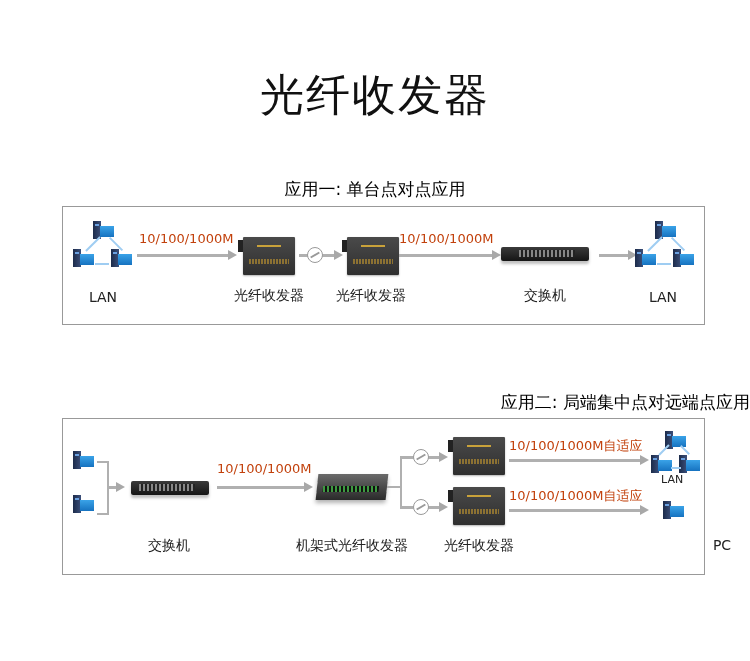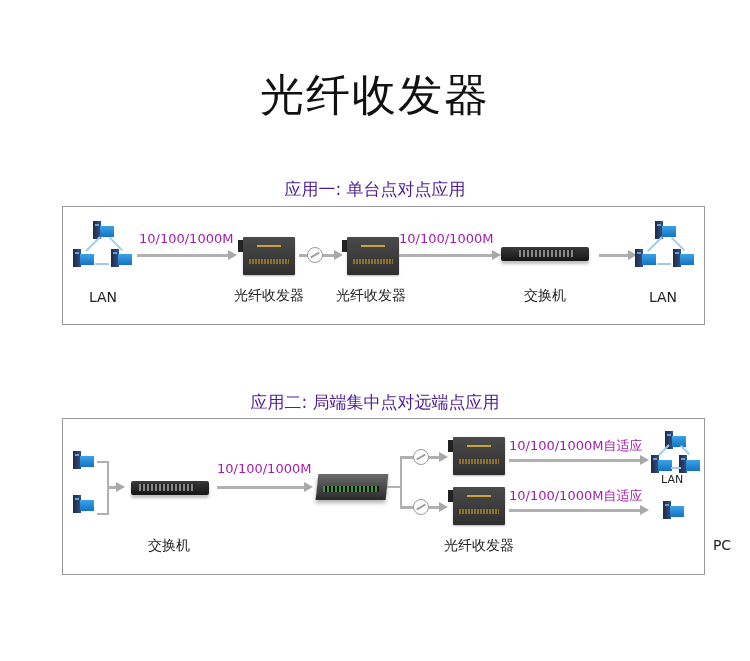--- a/index.html
+++ b/index.html
@@ -1,22 +1,22 @@
 <!DOCTYPE html>
 <html><head>
 <meta charset="utf-8">
 <style>
   html,body{margin:0;padding:0;background:#fff;}
   body{width:750px;height:661px;position:relative;overflow:hidden;font-family:"DejaVu Sans","Liberation Sans",sans-serif;color:#222;}
   .abs{position:absolute;}
   .main-title{left:0;width:750px;top:66px;text-align:center;font-size:44px;font-weight:300;color:#111;letter-spacing:2px;}
-  .sec-title{left:0;width:750px;text-align:center;font-size:17px;color:#4c1d95;}
+  .sec-title{left:0;width:750px;text-align:center;font-size:17px;color:#000000;}
   .panel{position:absolute;border:1px solid #999;background:#fff;}
   .lbl{font-size:14px;color:#222;text-align:center;white-space:nowrap;}
-  .speed{font-size:13px;color:#a21caf;white-space:nowrap;}
+  .speed{font-size:13px;color:#c2410c;white-space:nowrap;}
   .arrow{position:absolute;height:3px;background:#b0b0b0;}
   .arrow::after{content:"";position:absolute;right:-8px;top:-4px;border-left:9px solid #a8a8a8;border-top:5.5px solid transparent;border-bottom:5.5px solid transparent;}
   .line{position:absolute;background:#b0b0b0;}
   .conv{position:absolute;width:52px;height:38px;background:linear-gradient(#4a4a4a,#2f2f2f);border-radius:1px;box-shadow:0 1px 2px rgba(0,0,0,.3);}
   .conv::before{content:"";position:absolute;left:-5px;top:3px;width:5px;height:12px;background:#222;}
   .conv .brand{position:absolute;left:14px;top:8px;width:24px;height:2px;background:#c9a23a;}
   .conv .txt{position:absolute;left:6px;top:22px;width:40px;height:5px;background:repeating-linear-gradient(90deg,#b08a30 0 2px,transparent 2px 3px);opacity:.7;}
   .switch{position:absolute;height:14px;background:linear-gradient(#3a3a3a,#151515);border-radius:2px;box-shadow:0 3px 3px rgba(0,0,0,.25);}
   .switch .ports{position:absolute;right:14px;top:3px;width:56px;height:7px;background:repeating-linear-gradient(90deg,#888 0 2px,#222 2px 4px);}
   .rack{position:absolute;width:70px;height:26px;background:linear-gradient(#6b6b6b,#2a2a2a);transform:skewX(-6deg);box-shadow:0 3px 4px rgba(0,0,0,.3);}
@@ -97,21 +97,21 @@
         <div class="tower"></div>
         <div class="screen"></div>
       </div>
     <div class="link" style="left:10px;top:24px;width:20px;transform:rotate(-45deg);"></div>
     <div class="link" style="left:34px;top:24px;width:18px;transform:rotate(45deg);"></div>
     <div class="link" style="left:22px;top:44px;width:14px;"></div>
   </div>
   <div class="abs lbl" style="left:580px;top:82px;width:40px;">LAN</div>
 </div>
 
-<div class="abs sec-title" style="top:391px;">应用二: 局端集中点对远端点应用</div>
+<div class="abs sec-title" style="top:391px;text-align:right;">应用二: 局端集中点对远端点应用</div>
 <div class="panel" style="left:62px;top:418px;width:641px;height:155px;">
   <div class="pc" style="left:10px;top:32px;">
       <div class="tower"></div>
       <div class="screen"></div>
     </div>
   <div class="pc" style="left:10px;top:76px;">
       <div class="tower"></div>
       <div class="screen"></div>
     </div>
   <div class="line" style="left:34px;top:42px;width:12px;height:2px;"></div>
@@ -123,20 +123,21 @@
       <div class="ports"></div>
     </div>
   <div class="abs lbl" style="left:66px;top:118px;width:80px;">交换机</div>
 
   <div class="abs speed" style="left:154px;top:42px;">10/100/1000M</div>
   <div class="arrow" style="left:154px;top:67px;width:88px;"></div>
 
   <div class="rack" style="left:254px;top:55px;">
       <div class="ports"></div>
     </div>
+  <div class="abs lbl" style="left:224px;top:118px;width:130px;">机架式光纤收发器</div>
 
   <div class="line" style="left:324px;top:67px;width:14px;height:2px;"></div>
   <div class="line" style="left:337px;top:37px;width:2px;height:52px;"></div>
   <div class="arrow" style="left:337px;top:37px;width:40px;"></div>
   <div class="arrow" style="left:337px;top:87px;width:40px;"></div>
   <div class="fiber" style="left:350px;top:30px;"></div>
   <div class="fiber" style="left:350px;top:80px;"></div>
 
   <div class="conv" style="left:390px;top:18px;">
       <div class="brand"></div>

